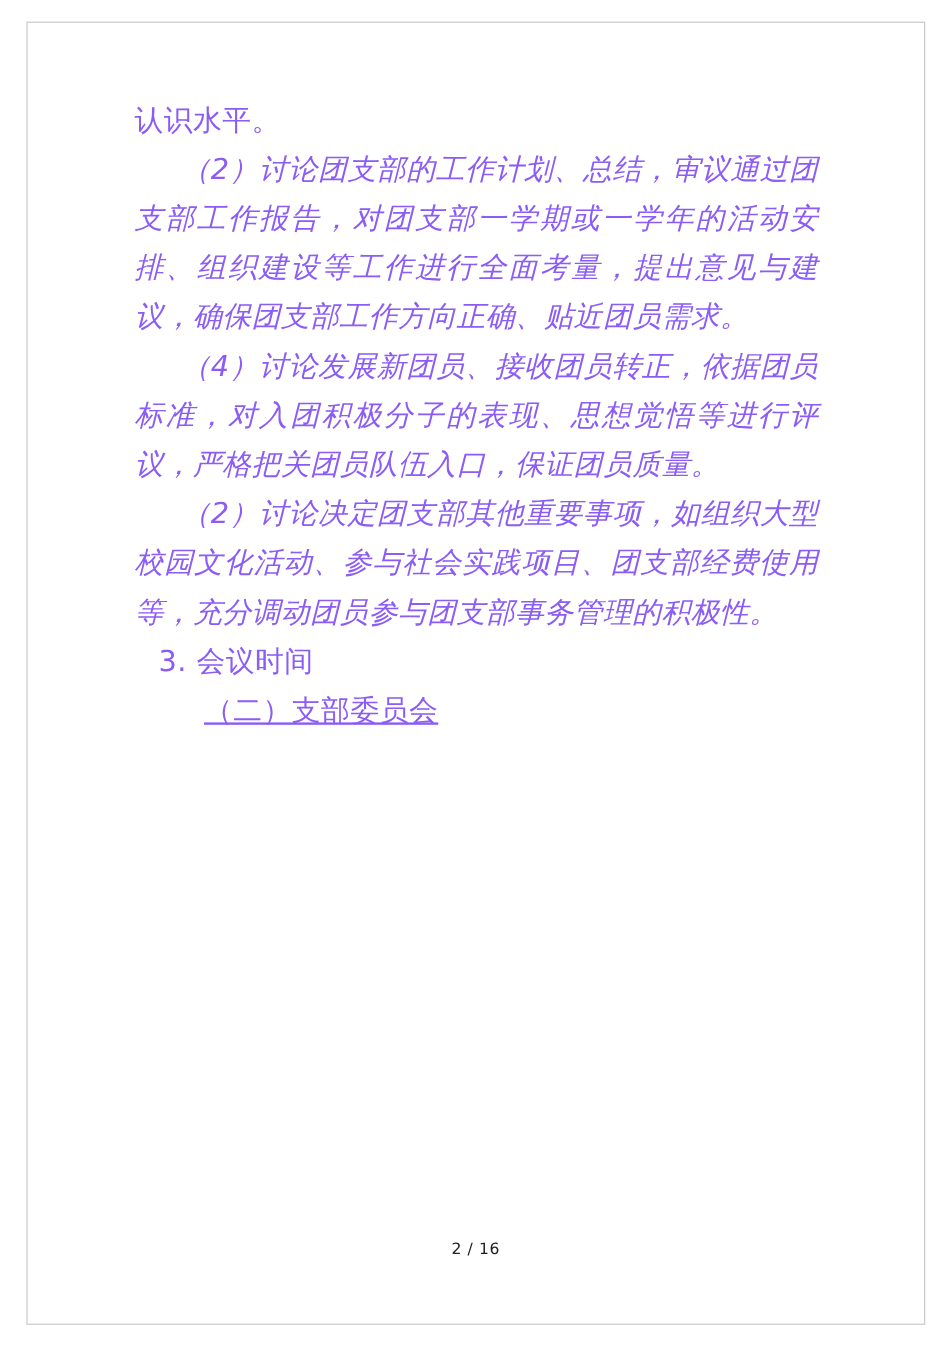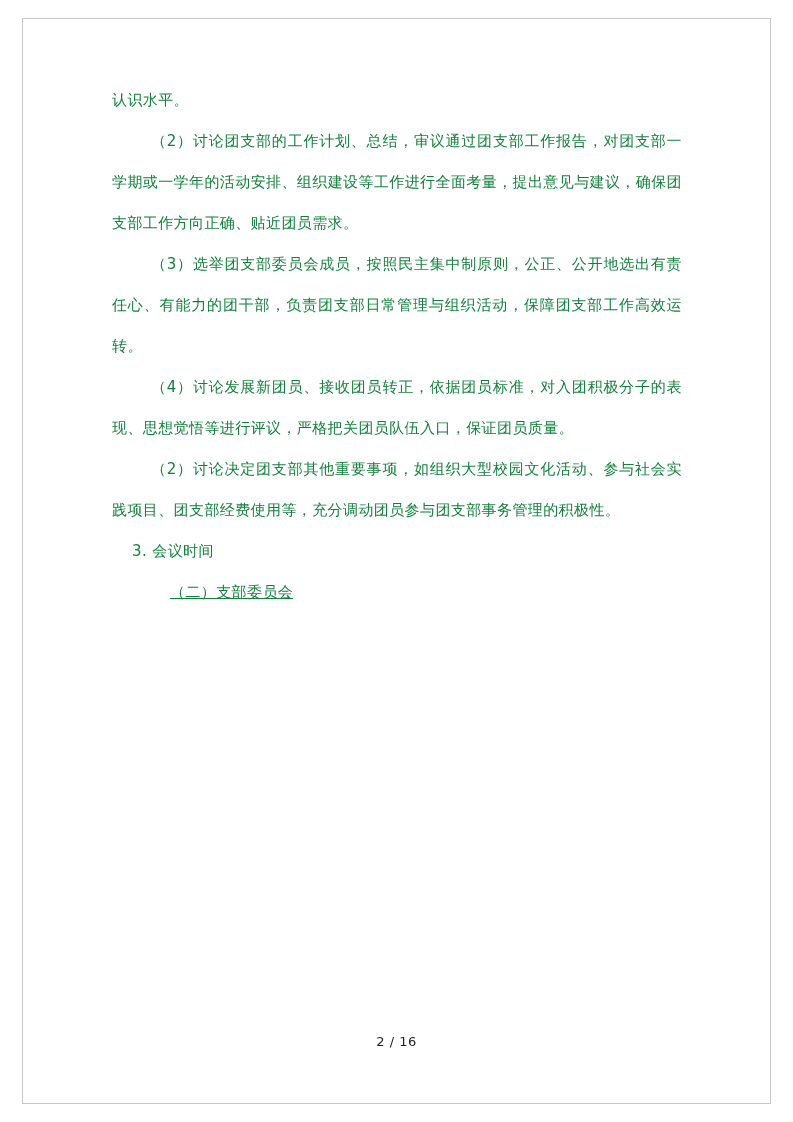--- a/index.html
+++ b/index.html
@@ -34,31 +34,32 @@
     box-sizing: border-box;
     pointer-events: none;
   }
   .content {
     position: absolute;
     left: 112px;
     top: 80px;
     width: 570px;
   }
   .para {
-    font-size: 15px;
+    font-size: 24px;
     line-height: 41px;
     letter-spacing: 0.4px;
     text-align: justify;
     text-justify: inter-ideograph;
     margin: 0 0 0 0;
-    color: #15803d;
+    color: #8b5cf6;
     font-family: "DejaVu Sans", "Liberation Sans", sans-serif;
   }
   .indent2 {
     text-indent: 39px;
+    font-style: italic;
   }
   .indent-heading {
     text-indent: 20px;
   }
   .indent-sub {
     text-indent: 58px;
     text-decoration: underline;
   }
   .footer {
     position: absolute;
@@ -74,21 +75,20 @@
 </style>
 </head>
 <body>
 
 <div class="page">
   <div class="page-border"></div>
 
   <div class="content">
     <p class="para">认识水平。</p>
     <p class="para indent2">（2）讨论团支部的工作计划、总结，审议通过团支部工作报告，对团支部一学期或一学年的活动安排、组织建设等工作进行全面考量，提出意见与建议，确保团支部工作方向正确、贴近团员需求。</p>
-    <p class="para indent2">（3）选举团支部委员会成员，按照民主集中制原则，公正、公开地选出有责任心、有能力的团干部，负责团支部日常管理与组织活动，保障团支部工作高效运转。</p>
     <p class="para indent2">（4）讨论发展新团员、接收团员转正，依据团员标准，对入团积极分子的表现、思想觉悟等进行评议，严格把关团员队伍入口，保证团员质量。</p>
     <p class="para indent2">（2）讨论决定团支部其他重要事项，如组织大型校园文化活动、参与社会实践项目、团支部经费使用等，充分调动团员参与团支部事务管理的积极性。</p>
     <p class="para indent-heading">3. 会议时间</p>
     <p class="para indent-sub">（二）支部委员会</p>
   </div>
 
   <div class="footer">2 / 16</div>
 </div>
 
 </body></html>

